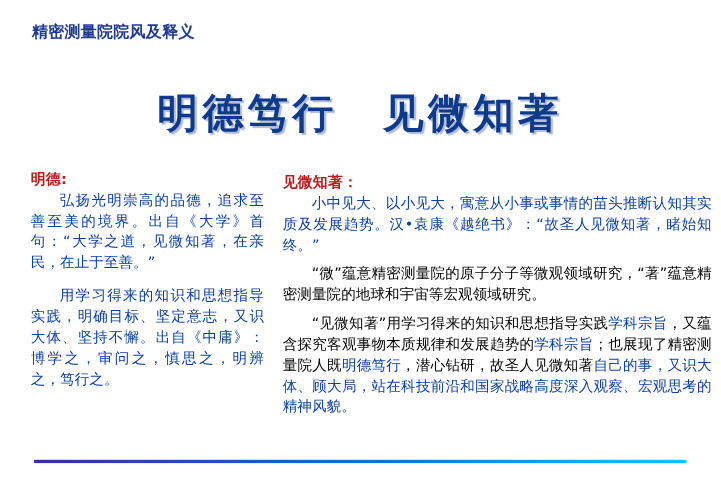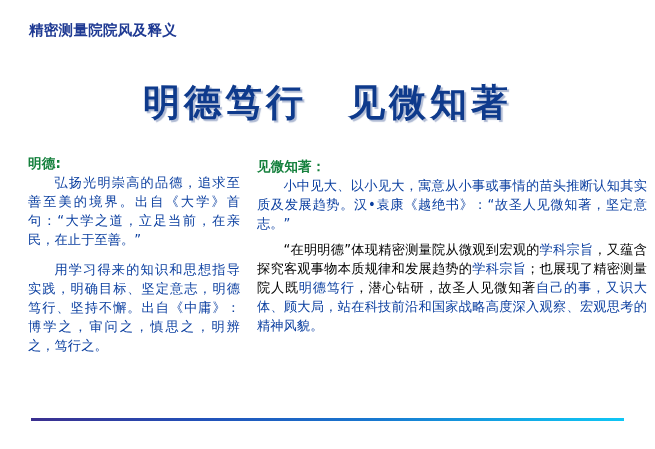--- a/index.html
+++ b/index.html
@@ -60,21 +60,21 @@
     width: 212px;
   }
   .col-right {
     position: absolute;
     left: 257px;
     top: 157px;
     width: 390px;
   }
 
   .sec-heading {
-    color: #15803d;
+    color: #b91c1c;
     font-weight: bold;
     font-size: 13.5px;
     line-height: 1.35;
     margin: 0 0 1px 0;
     letter-spacing: 0.2px;
   }
 
   .body-text {
     font-size: 13.2px;
     line-height: 1.44;
@@ -107,35 +107,36 @@
 <div class="slide">
 
   <div class="header-title">精密测量院院风及释义</div>
 
   <div class="main-title">明德笃行　见微知著</div>
 
   <div class="col-left">
 
     <div>
       <p class="sec-heading">明德:</p>
-      <p class="body-text blue indent">弘扬光明崇高的品德，追求至善至美的境界。出自《大学》首句：“大学之道，立足当前，在亲民，在止于至善。”</p>
+      <p class="body-text blue indent">弘扬光明崇高的品德，追求至善至美的境界。出自《大学》首句：“大学之道，见微知著，在亲民，在止于至善。”</p>
     </div>
 
     <div class="gap-block">
-      <p class="body-text blue indent">用学习得来的知识和思想指导实践，明确目标、坚定意志，明德笃行、坚持不懈。出自《中庸》：博学之，审问之，慎思之，明辨之，笃行之。</p>
+      <p class="body-text blue indent">用学习得来的知识和思想指导实践，明确目标、坚定意志，又识大体、坚持不懈。出自《中庸》：博学之，审问之，慎思之，明辨之，笃行之。</p>
     </div>
 
   </div>
 
   <div class="col-right">
 
     <p class="sec-heading">见微知著：</p>
 
-    <p class="body-text blue indent">小中见大、以小见大，寓意从小事或事情的苗头推断认知其实质及发展趋势。汉•袁康《越绝书》：“故圣人见微知著，坚定意志。”</p>
+    <p class="body-text blue indent">小中见大、以小见大，寓意从小事或事情的苗头推断认知其实质及发展趋势。汉•袁康《越绝书》：“故圣人见微知著，睹始知终。”</p>
 
+    <p class="body-text black indent gap-small">“微”蕴意精密测量院的原子分子等微观领域研究，“著”蕴意精密测量院的地球和宇宙等宏观领域研究。</p>
 
-    <p class="body-text black indent gap-small"><span>“在明明德”体现精密测量院从微观到宏观的</span><span class="blue">学科宗旨</span><span>，又蕴含探究客观事物本质规律和发展趋势的</span><span class="blue">学科宗旨</span><span>；也展现了精密测量院人既</span><span class="blue">明德笃行</span><span>，潜心钻研，故圣人见微知著</span><span class="blue">自己的事，又识大体、顾大局，站在科技前沿和国家战略高度深入观察、宏观思考的精神风貌。</span></p>
+    <p class="body-text black indent gap-small"><span>“见微知著”用学习得来的知识和思想指导实践</span><span class="blue">学科宗旨</span><span>，又蕴含探究客观事物本质规律和发展趋势的</span><span class="blue">学科宗旨</span><span>；也展现了精密测量院人既</span><span class="blue">明德笃行</span><span>，潜心钻研，故圣人见微知著</span><span class="blue">自己的事，又识大体、顾大局，站在科技前沿和国家战略高度深入观察、宏观思考的精神风貌。</span></p>
 
   </div>
 
   <div class="bottom-rule"></div>
 
 </div>
 
 </body></html>

